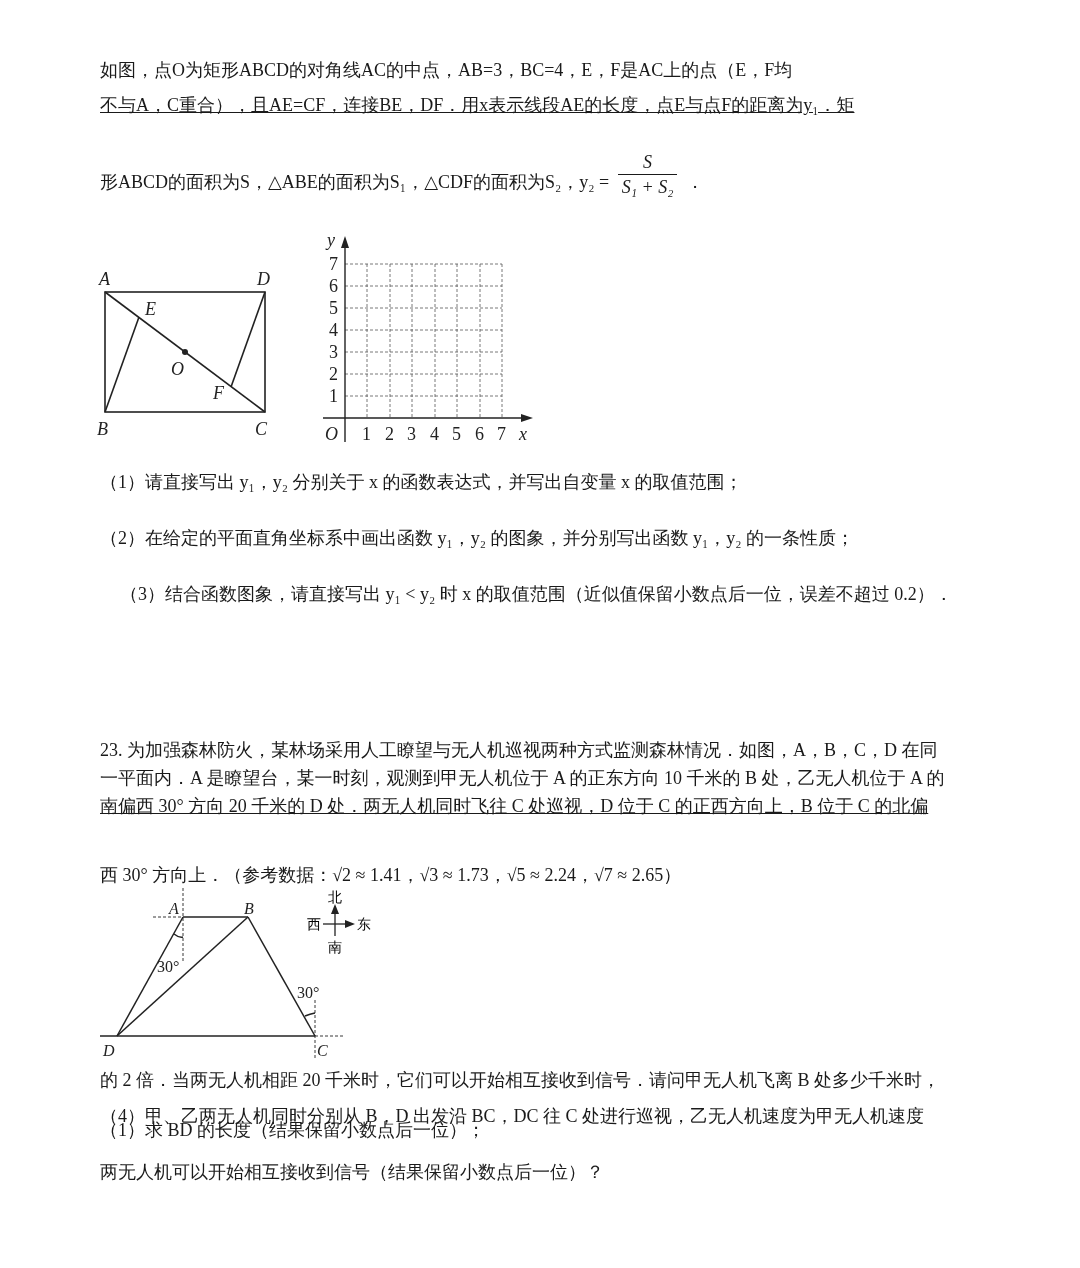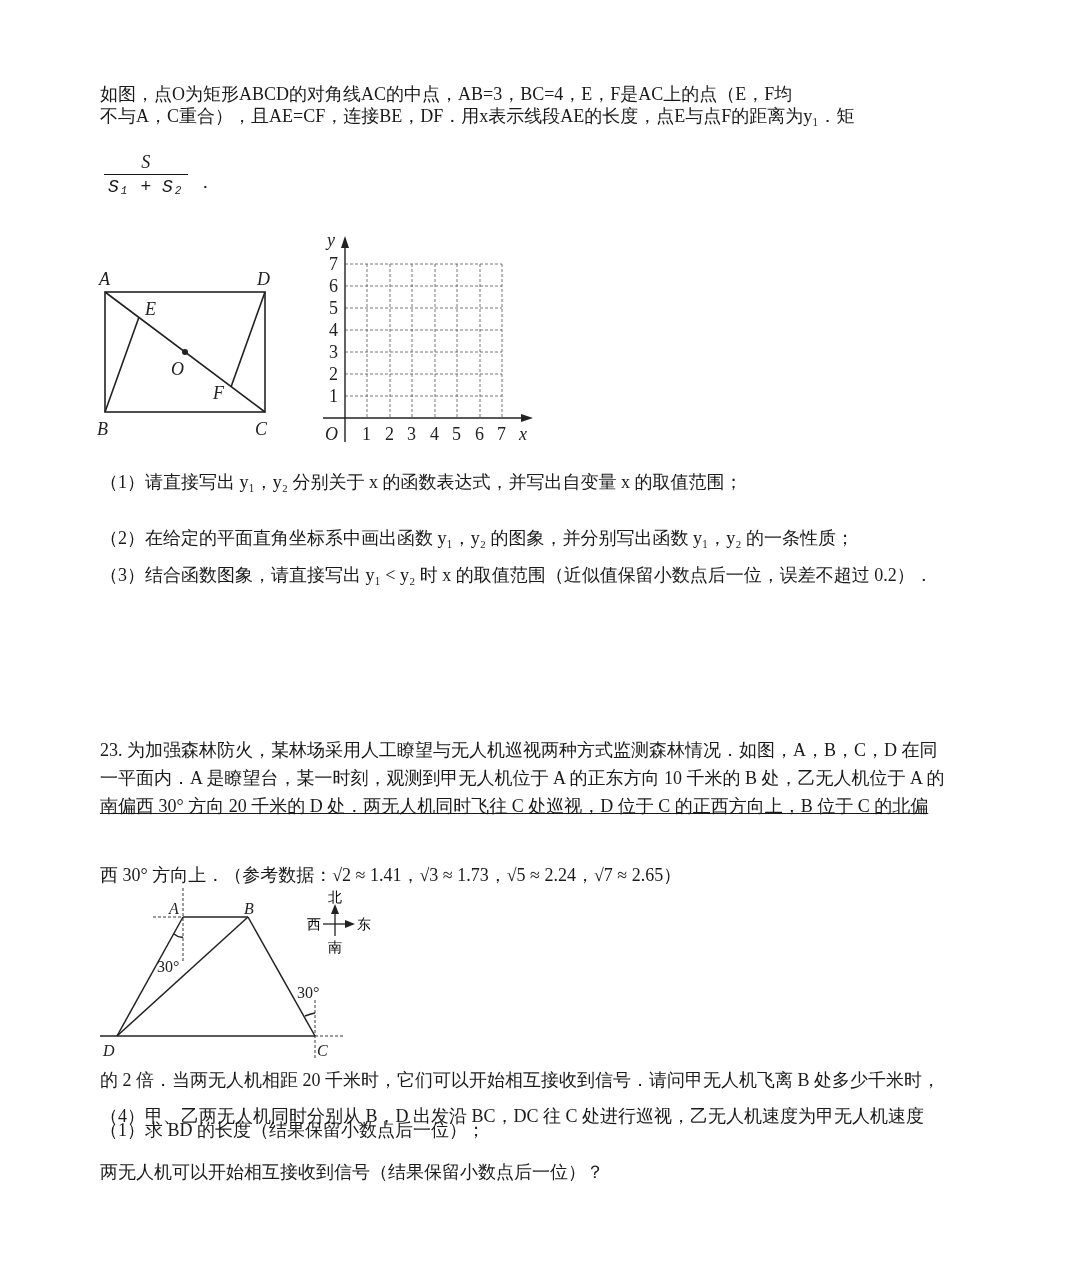--- a/index.html
+++ b/index.html
@@ -1,29 +1,30 @@
 <!DOCTYPE html>
 <html><head>
 <meta charset="utf-8">
 <style>
   html, body { margin: 0; padding: 0; background: #ffffff; }
   body { width: 1080px; height: 1268px; position: relative; overflow: hidden;
          font-family: "Liberation Serif", "DejaVu Serif", serif; color: #1a1a1a; }
   .line { position: absolute; left: 100px; font-size: 18px; white-space: nowrap; line-height: 24px; }
   .frac { display: inline-block; vertical-align: middle; text-align: center; margin: 0 4px; }
   .frac .num { display: block; border-bottom: 1px solid #1a1a1a; padding: 0 4px; font-style: italic; }
-  .frac .den { display: block; padding: 0 4px; font-style: italic; font-family: Liberation Mono, monospace; }
+  .frac .den { display: block; padding: 0 4px; font-style: italic; }
   svg text { font-family: "Liberation Serif", "DejaVu Serif", serif; }
 </style>
 </head>
 <body>
 
-<div class="line" style="top:58px;margin-top:24px;">如图，点O为矩形ABCD的对角线AC的中点，AB=3，BC=4，E，F是AC上的点（E，F均</div>
-<div class="line" style="top:104px;">不与A，C重合），且AE=CF，连接BE，DF．用x表示线段AE的长度，点E与点F的距离为y₁．矩</div>
+<div class="line" style="top:58px;">如图，点O为矩形ABCD的对角线AC的中点，AB=3，BC=4，E，F是AC上的点（E，F均</div>
+<div class="line" style="top:93px;text-decoration:underline;">不与A，C重合），且AE=CF，连接BE，DF．用x表示线段AE的长度，点E与点F的距离为y₁．矩</div>
 <div class="line" style="top:168px;">
+  <span>形ABCD的面积为S，△ABE的面积为S₁，△CDF的面积为S₂，y₂ =</span>
   <span class="frac" style="margin-top:-18px;">
     <span class="num">S</span>
     <span class="den">S₁ + S₂</span>
   </span>
   <span>．</span>
 </div>
 
 <svg style="position:absolute;left:95px;top:265px;" width="190" height="180" viewBox="0 0 190 180">
   <g stroke="#222" stroke-width="1.6" fill="none">
     <rect x="10" y="27" width="160" height="120"></rect>
@@ -82,21 +83,21 @@
     <text x="92" y="210">3</text>
     <text x="115" y="210">4</text>
     <text x="137" y="210">5</text>
     <text x="160" y="210">6</text>
     <text x="182" y="210">7</text>
   </g>
 </svg>
 
 <div class="line" style="top:470px;">（1）请直接写出 y₁，y₂ 分别关于 x 的函数表达式，并写出自变量 x 的取值范围；</div>
 <div class="line" style="top:526px;">（2）在给定的平面直角坐标系中画出函数 y₁，y₂ 的图象，并分别写出函数 y₁，y₂ 的一条性质；</div>
-<div class="line" style="top:563px;">（3）结合函数图象，请直接写出 y₁ &lt; y₂ 时 x 的取值范围（近似值保留小数点后一位，误差不超过 0.2）．</div>
+<div class="line" style="top:582px;margin-left:20px;">（3）结合函数图象，请直接写出 y₁ &lt; y₂ 时 x 的取值范围（近似值保留小数点后一位，误差不超过 0.2）．</div>
 
 <div class="line" style="top:738px;">23. 为加强森林防火，某林场采用人工瞭望与无人机巡视两种方式监测森林情况．如图，A，B，C，D 在同</div>
 <div class="line" style="top:766px;">一平面内．A 是瞭望台，某一时刻，观测到甲无人机位于 A 的正东方向 10 千米的 B 处，乙无人机位于 A 的</div>
 <div class="line" style="top:794px;text-decoration:underline;">南偏西 30° 方向 20 千米的 D 处．两无人机同时飞往 C 处巡视，D 位于 C 的正西方向上，B 位于 C 的北偏</div>
 <div class="line" style="top:863px;">西 30° 方向上．（参考数据：√2 ≈ 1.41，√3 ≈ 1.73，√5 ≈ 2.24，√7 ≈ 2.65）</div>
 
 <svg style="position:absolute;left:95px;top:880px;" width="300" height="180" viewBox="0 0 300 180">
   <g stroke="#222" stroke-width="0.9" stroke-dasharray="3,2" fill="none">
     <line x1="88" y1="8" x2="88" y2="82"></line>
     <line x1="58" y1="37" x2="88" y2="37"></line>

